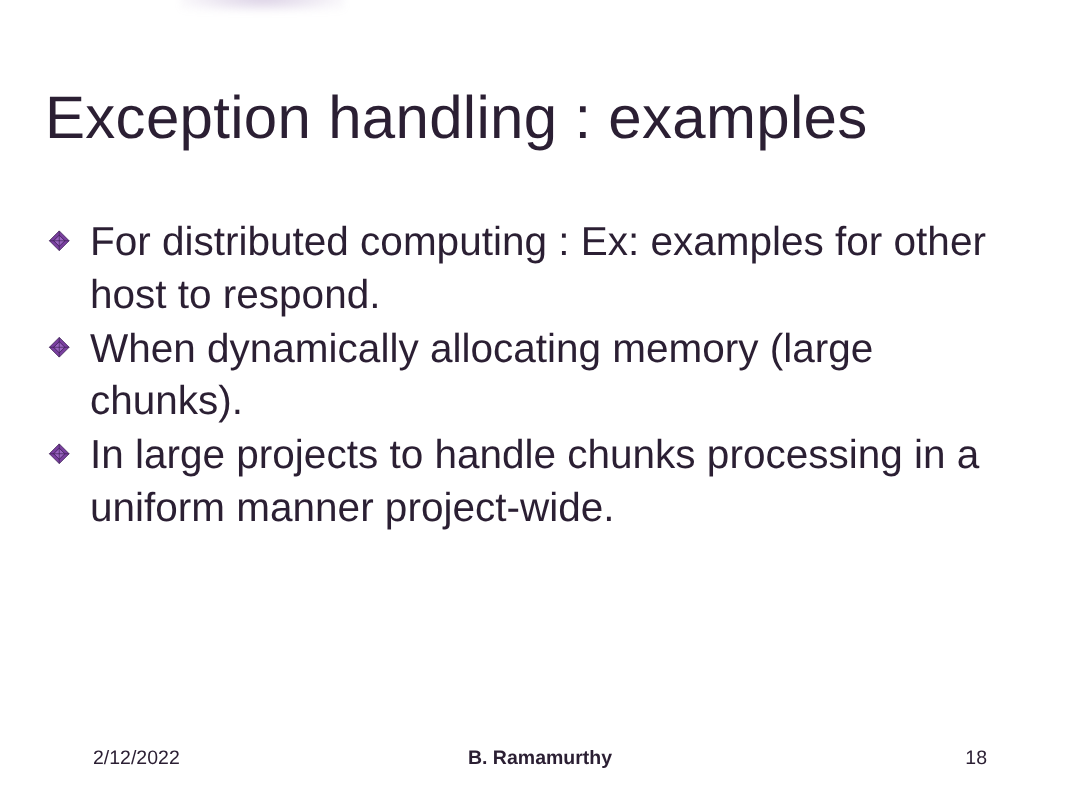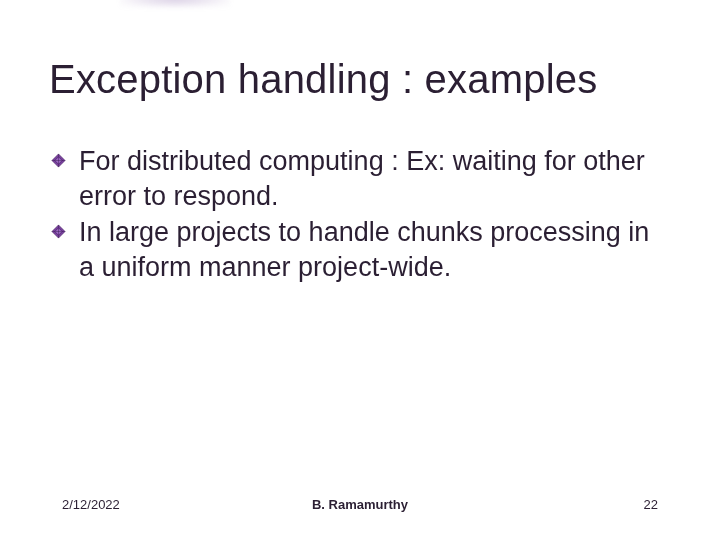--- a/index.html
+++ b/index.html
@@ -19,21 +19,21 @@
     left: 120px;
     width: 110px;
     height: 18px;
     background: radial-gradient(ellipse at center, rgba(150,120,180,0.35) 0%, rgba(150,120,180,0.05) 70%, transparent 100%);
     filter: blur(2px);
   }
   .slide {
     box-sizing: border-box;
     width: 720px;
     height: 540px;
-    padding: 56px 54px 0 49px;
+    padding: 56px 54px 0 30px;
     position: relative;
   }
   .title {
     font-size: 40px;
     line-height: 1.15;
     font-weight: 400;
     margin: 0 0 42px 0;
     color: #2b1f33;
     letter-spacing: 0.2px;
   }
@@ -98,36 +98,49 @@
       <span class="bullet-icon">
         <svg viewBox="0 0 16 16">
             <g fill="#7a3fa0" stroke="#3d1f55" stroke-width="0.6">
               <polygon points="8,1 15,8 8,15 1,8"></polygon>
               <polygon points="8,4 12,8 8,12 4,8" fill="#9a65c0"></polygon>
             </g>
             <line x1="1" y1="8" x2="15" y2="8" stroke="#3d1f55" stroke-width="0.5"></line>
             <line x1="8" y1="1" x2="8" y2="15" stroke="#3d1f55" stroke-width="0.5"></line>
           </svg>
       </span>
-      <span>For distributed computing : Ex: waiting for other error to respond.</span>
+      <span>For distributed computing : Ex: examples for other host to respond.</span>
+    </li>
+    <li>
+      <span class="bullet-icon">
+        <svg viewBox="0 0 16 16">
+            <g fill="#7a3fa0" stroke="#3d1f55" stroke-width="0.6">
+              <polygon points="8,1 15,8 8,15 1,8"></polygon>
+              <polygon points="8,4 12,8 8,12 4,8" fill="#9a65c0"></polygon>
+            </g>
+            <line x1="1" y1="8" x2="15" y2="8" stroke="#3d1f55" stroke-width="0.5"></line>
+            <line x1="8" y1="1" x2="8" y2="15" stroke="#3d1f55" stroke-width="0.5"></line>
+          </svg>
+      </span>
+      <span>When dynamically allocating memory (large chunks).</span>
     </li>
     <li>
       <span class="bullet-icon">
         <svg viewBox="0 0 16 16">
             <g fill="#7a3fa0" stroke="#3d1f55" stroke-width="0.6">
               <polygon points="8,1 15,8 8,15 1,8"></polygon>
               <polygon points="8,4 12,8 8,12 4,8" fill="#9a65c0"></polygon>
             </g>
             <line x1="1" y1="8" x2="15" y2="8" stroke="#3d1f55" stroke-width="0.5"></line>
             <line x1="8" y1="1" x2="8" y2="15" stroke="#3d1f55" stroke-width="0.5"></line>
           </svg>
       </span>
       <span>In large projects to handle chunks processing in a uniform manner project-wide.</span>
     </li>
   </ul>
 
   <div class="footer">
     <span class="date">2/12/2022</span>
     <span class="author">B. Ramamurthy</span>
-    <span class="page">22</span>
+    <span class="page">18</span>
   </div>
 
 </div>
 
 </body></html>

